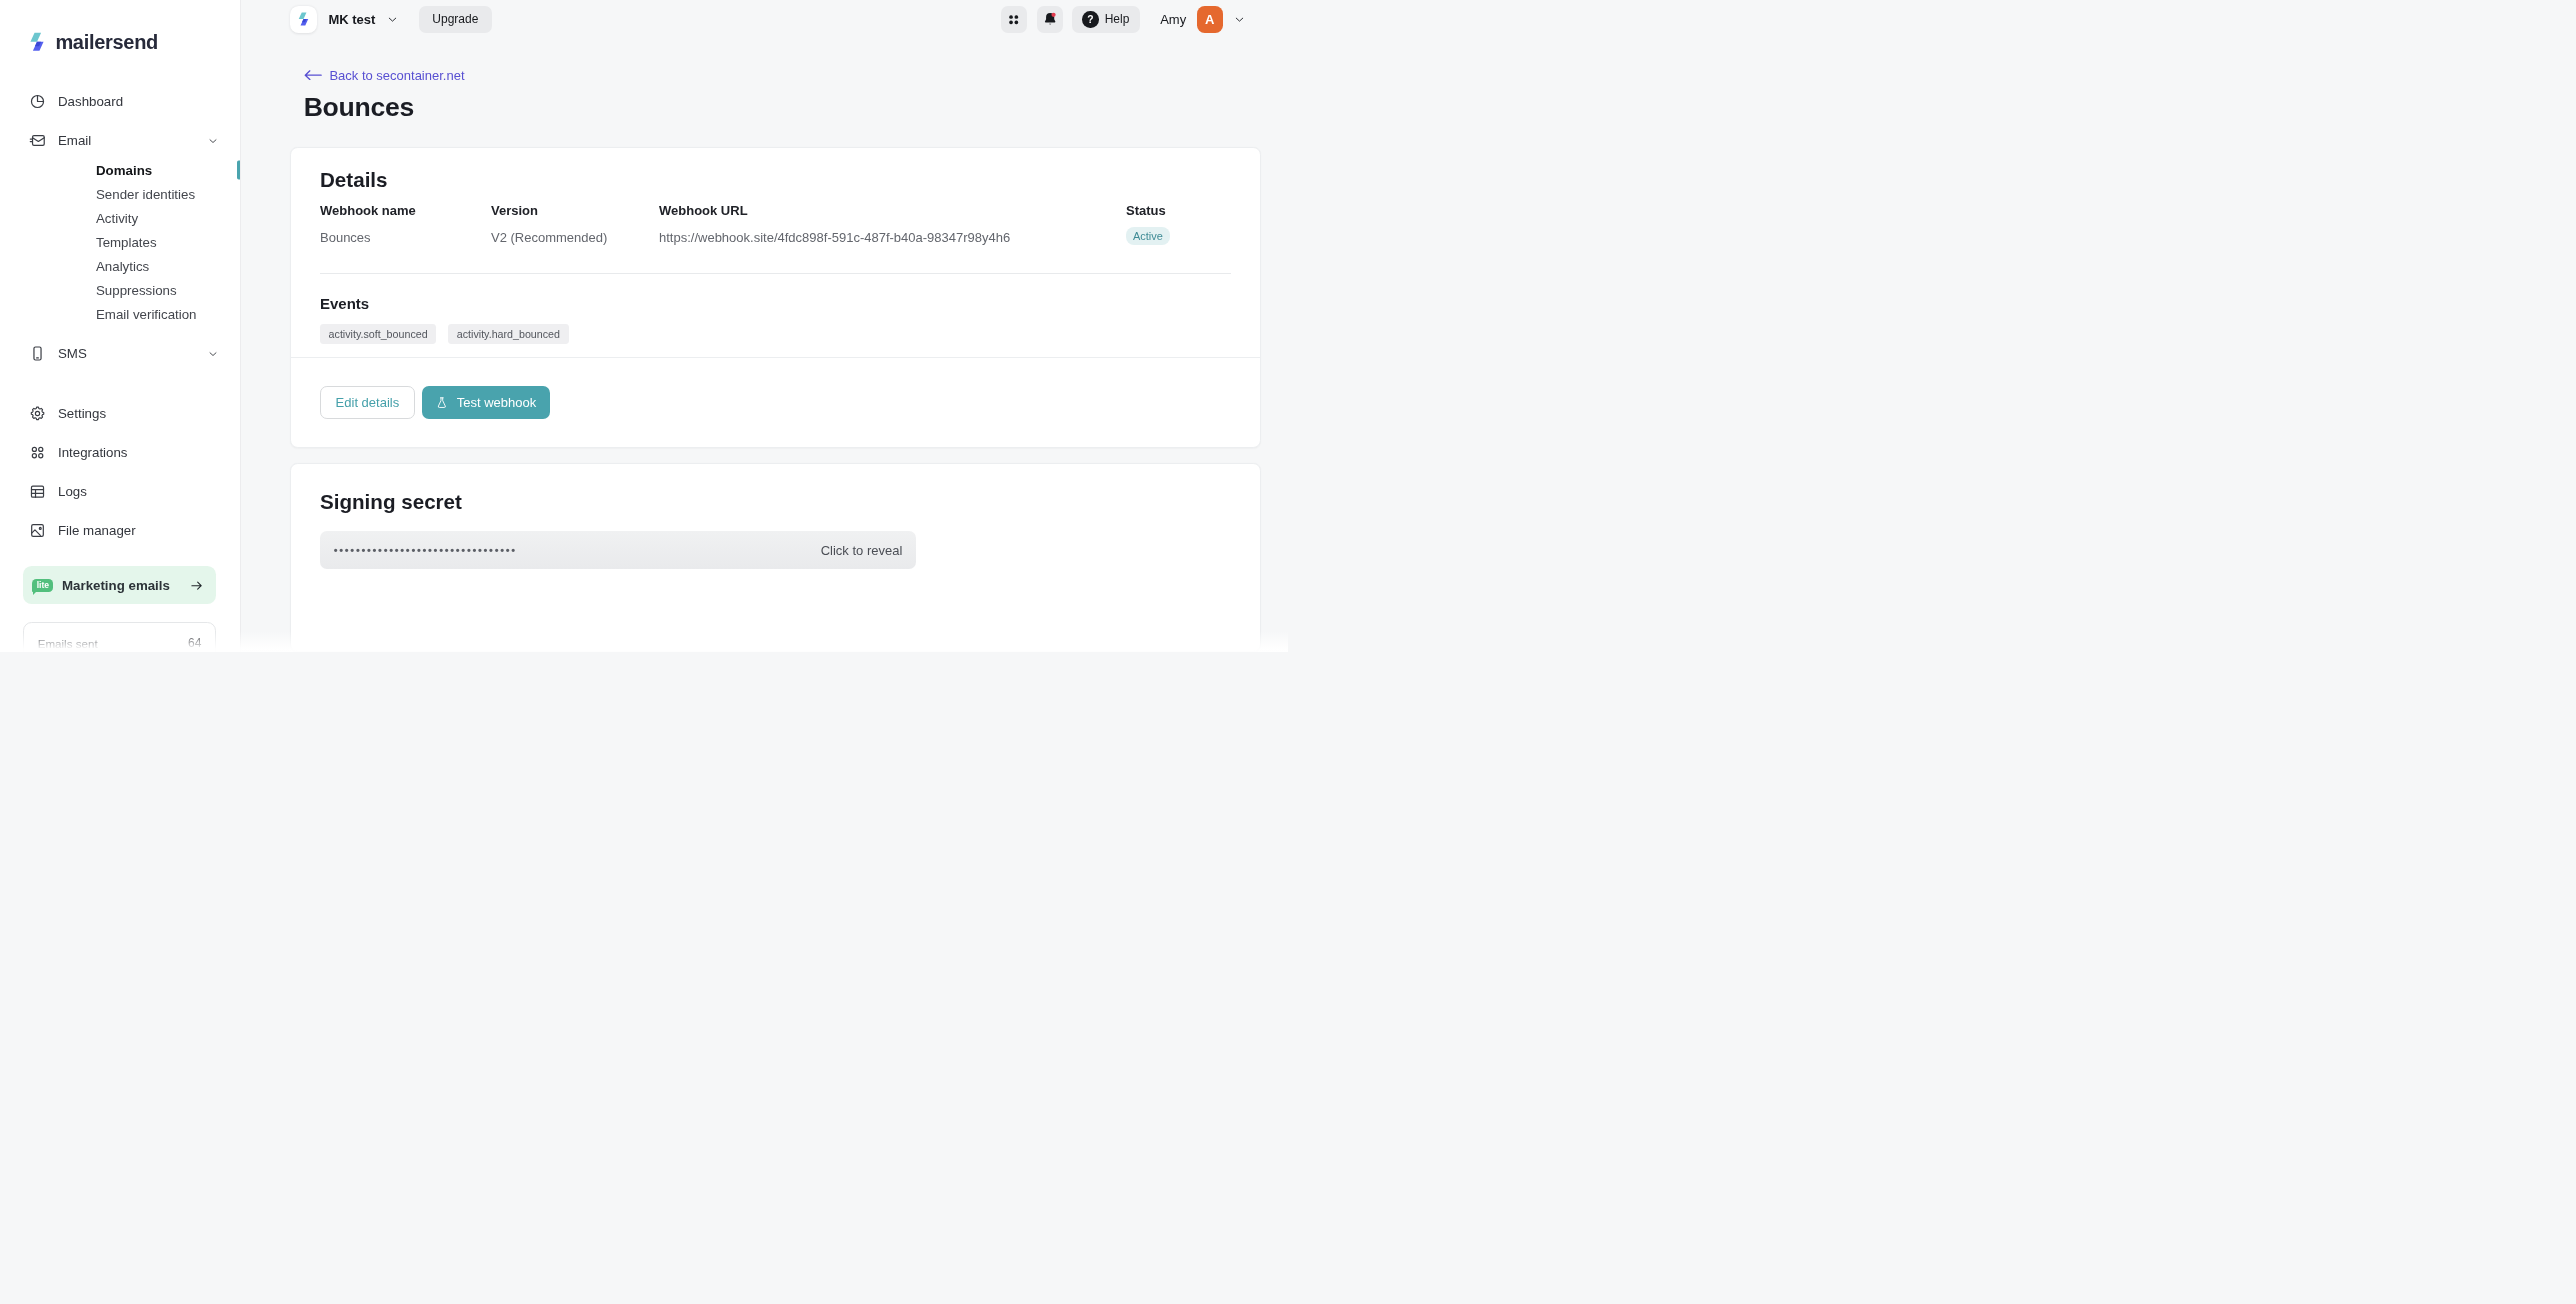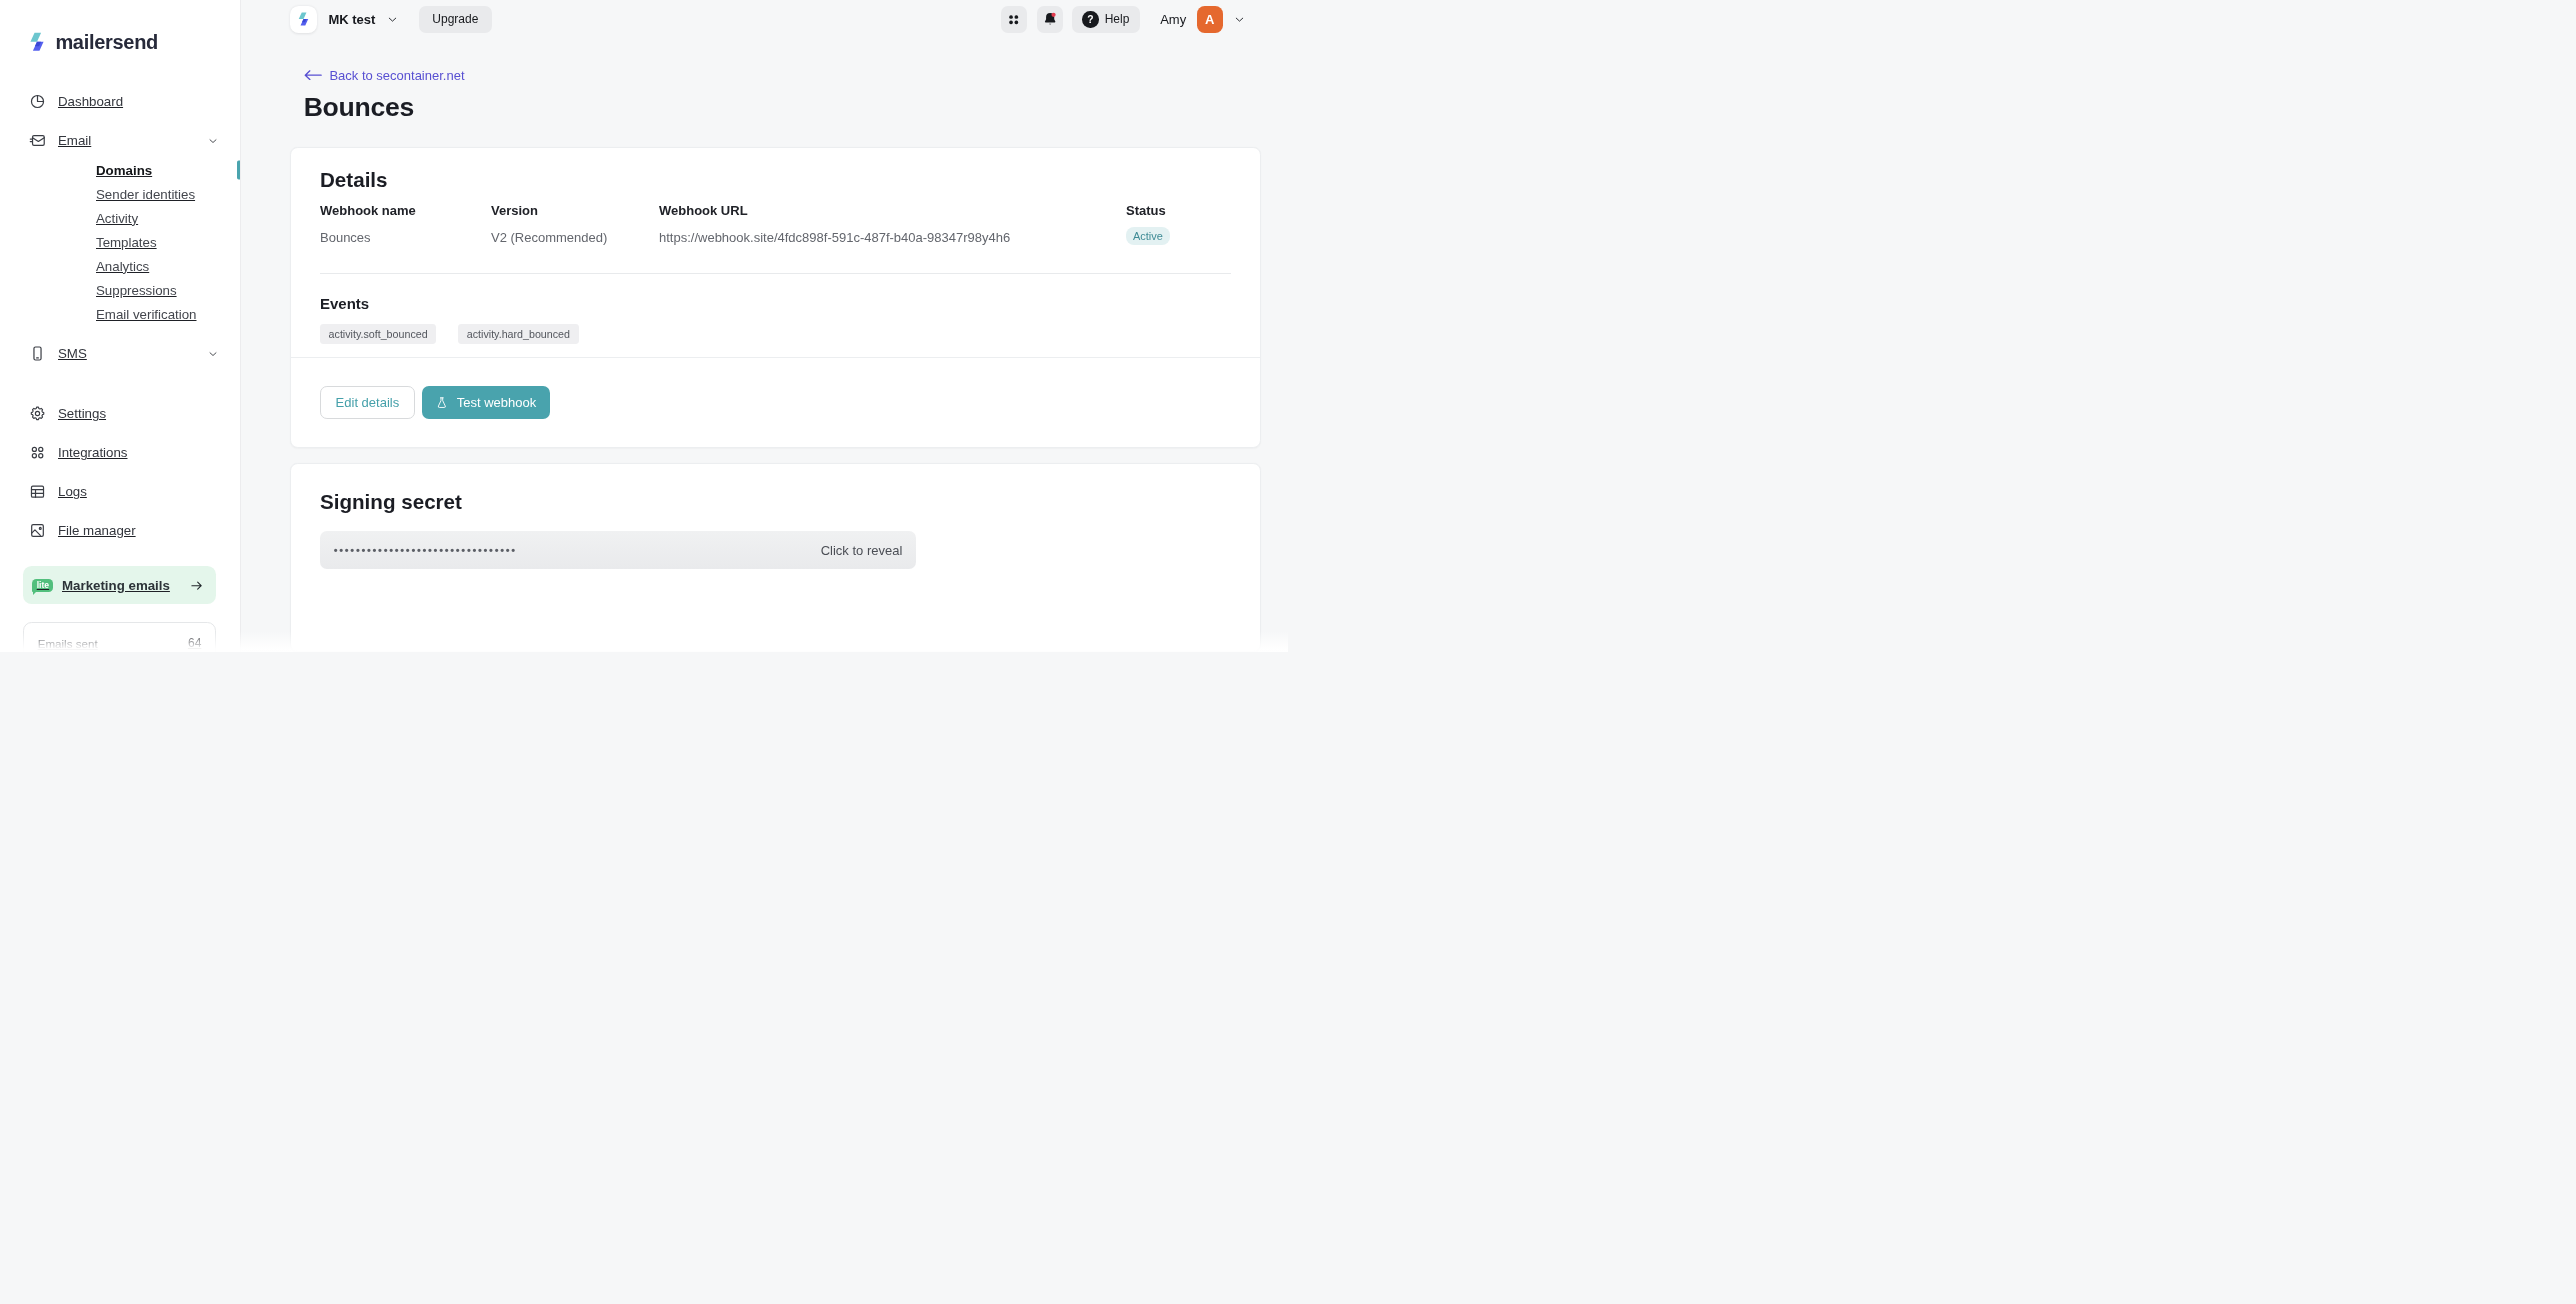--- a/index.html
+++ b/index.html
@@ -9,21 +9,21 @@
     display:flex; background:#f6f7f8;
     font-family:"Liberation Sans","DejaVu Sans",sans-serif; color:#1f2127;
   }
   svg { display:block; }
   .stk { fill:none; stroke:currentColor; stroke-width:1.7; stroke-linecap:round; stroke-linejoin:round; }
 
   
   .sidebar { width:241px; flex-shrink:0; background:#fff; border-right:0.9px solid #ececee; position:relative; }
   .logo { display:flex; align-items:flex-start; gap:9.4px; margin:31px 0 0 28px; }
   .wordmark { font-size:20px; font-weight:700; letter-spacing:-0.3px; color:#272a3a; }
-  .nav { margin-top:28px;text-decoration:underline; }
+  .nav { margin-top:28px; }
   .nav-item { height:39px; display:flex; align-items:center; padding:0 20.6px 0 28px;
     font-size:13.3px; font-weight:500; color:#33363d; cursor:pointer; }
   .nav-item .icn { width:19px; height:19px; margin-right:11px; color:#3a3d44;
     display:flex; align-items:center; justify-content:center; }
   .chev { margin-left:auto; color:#2b2e34; }
   .submenu { margin-top:-1.7px; }
   .sub-item { height:24px; display:flex; align-items:center; padding-left:50px;
     font-size:13.3px; color:#43464d; cursor:pointer; position:relative;margin-left:46px; }
   .sub-item.active { color:#141619; font-weight:700; }
   .active-bar { position:absolute; right:0; top:50%; transform:translateY(-50%);
@@ -80,21 +80,21 @@
   .card1-body { padding:20px 29px 13.7px; }
   .card-title { font-size:20.6px; font-weight:700; color:#1b1d24; }
   .fields { display:flex; margin-top:11px; }
   .f-col1 { width:171px; } .f-col2 { width:168px; } .f-col3 { flex:1; } .f-col4 { width:105px; }
   .f-label { font-size:13px; font-weight:700; color:#202228; }
   .f-value { margin-top:12px; font-size:13px; color:#63666d; }
   .badge-active { display:inline-block; margin-top:9.4px; background:#e3f1f2; color:#3e8b95;
     font-size:11px; padding:2.6px 6.9px; border-radius:8px; }
   .inset-divider { margin-top:28px; height:0.9px; background:#e8eaec; }
   .events-title { margin-top:20.6px; font-size:15px; font-weight:700; color:#1d1f26; }
-  .chips { margin-top:12px; display:flex; gap:22px; }
+  .chips { margin-top:12px; display:flex; gap:12px; }
   .chip { height:20px; display:flex; align-items:center; padding:0 8.6px; background:#efeff1;
     border-radius:3.4px; font-size:10.7px; color:#54575e; }
   .card1-footer { border-top:0.9px solid #eceef0; padding:28px 29px 27.4px; display:flex; gap:6.9px; }
   .btn-outline { height:33px; padding:0 14.6px; border:0.9px solid #d8dadc; border-radius:6.9px;
     background:#fff; color:#45a0aa; font-size:13px; font-weight:500; font-family:inherit; cursor:pointer; }
   .btn-teal { height:33px; padding:0 13.7px; border:none; border-radius:6.9px; background:#49a3ad;
     color:#fff; font-size:13px; font-weight:500; font-family:inherit; cursor:pointer;
     display:flex; align-items:center; gap:7.7px; }
   .card2 { margin-top:15.4px; height:189px; padding:26px 29px; }
   .desc { margin-top:7.7px; font-size:13px; color:#55585f; }

